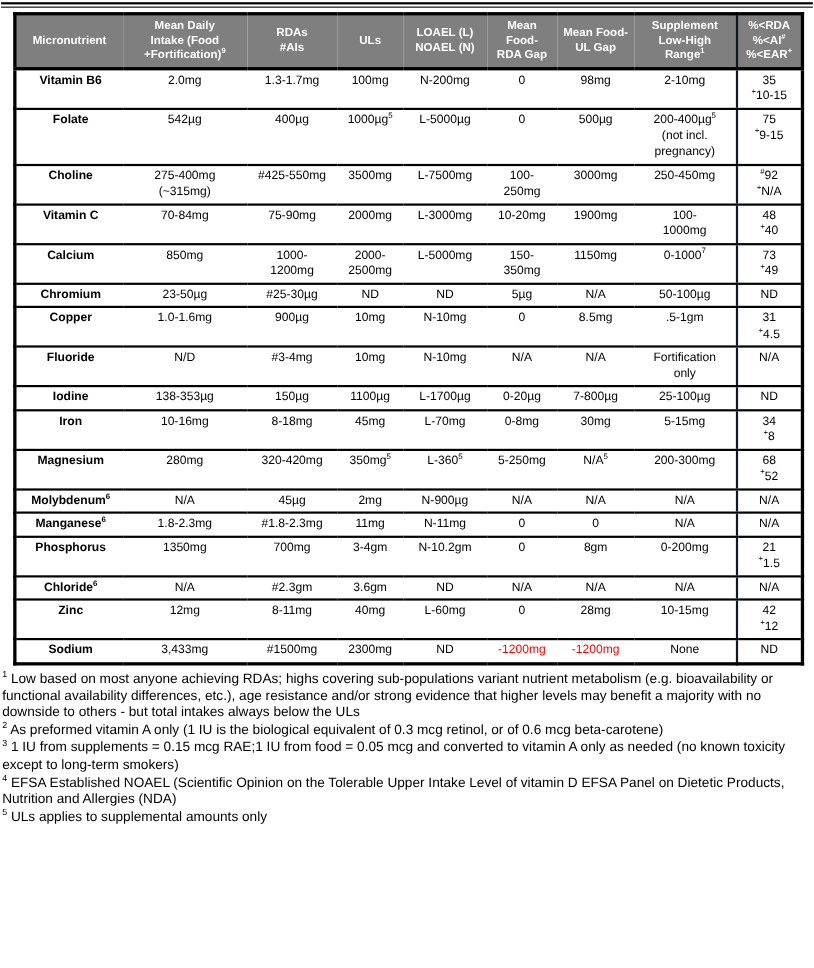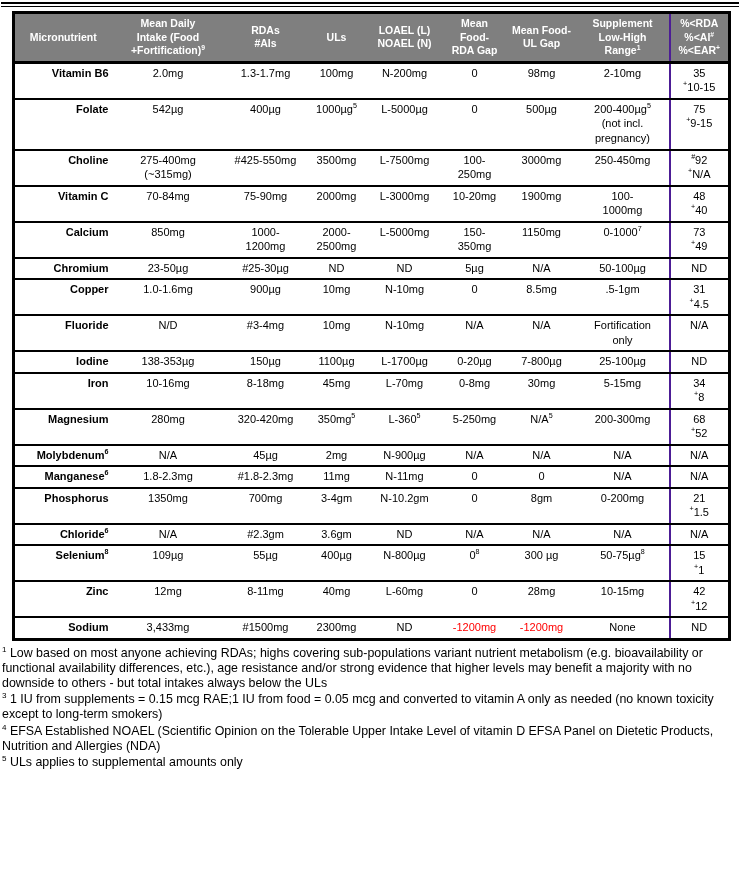--- a/index.html
+++ b/index.html
@@ -37,25 +37,25 @@
   tbody td {
     font-size: 11px;
     line-height: 1.32;
     text-align: center;
     vertical-align: top;
     padding: 2px 3px 3px 3px;
     border-bottom: 2px solid #000;
   }
   tbody tr:last-child td { border-bottom: none; }
   td.name-cell {
-    text-align: right;
+    text-align: center;
     font-weight: bold;
     padding-left: 5px;
   }
-  .last-col { border-left: 2px solid #4c1d95; }
+  .last-col { border-left: 2px solid #0f172a; }
   td.red { color: #ff0000; }
   sup { font-size: 0.65em; line-height: 0; vertical-align: super; }
   .footnotes {
     padding: 5px 4px 0 2px;
     font-size: 12.4px;
     line-height: 1.22;
   }
   .footnote { margin-bottom: 1px; }
 </style>
 </head>
@@ -248,31 +248,20 @@
         <td>N/A</td>
         <td>#2.3gm</td>
         <td>3.6gm</td>
         <td>ND</td>
         <td>N/A</td>
         <td>N/A</td>
         <td>N/A</td>
         <td class="last-col">N/A</td>
       </tr>
       <tr>
-        <td class="name-cell">Selenium<sup>8</sup></td>
-        <td>109µg</td>
-        <td>55µg</td>
-        <td>400µg</td>
-        <td>N-800µg</td>
-        <td>0<sup>8</sup></td>
-        <td>300 µg</td>
-        <td>50-75µg<sup>8</sup></td>
-        <td class="last-col">15<br><sup>+</sup>1</td>
-      </tr>
-      <tr>
         <td class="name-cell">Zinc</td>
         <td>12mg</td>
         <td>8-11mg</td>
         <td>40mg</td>
         <td>L-60mg</td>
         <td>0</td>
         <td>28mg</td>
         <td>10-15mg</td>
         <td class="last-col">42<br><sup>+</sup>12</td>
       </tr>
@@ -285,16 +274,17 @@
         <td class="red">-1200mg</td>
         <td class="red">-1200mg</td>
         <td>None</td>
         <td class="last-col">ND</td>
       </tr>
     </tbody>
 </table>
 
 <div class="footnotes" id="footnotes">
     <div class="footnote"><sup>1</sup> Low based on most anyone achieving RDAs; highs covering sub-populations variant nutrient metabolism (e.g. bioavailability or functional availability differences, etc.), age resistance and/or strong evidence that higher levels may benefit a majority with no downside to others - but total intakes always below the ULs</div>
+    <div class="footnote"><sup>2</sup> As preformed vitamin A only (1 IU is the biological equivalent of 0.3 mcg retinol, or of 0.6 mcg beta-carotene)</div>
     <div class="footnote"><sup>3</sup> 1 IU from supplements = 0.15 mcg RAE;1 IU from food = 0.05 mcg and converted to vitamin A only as needed (no known toxicity except to long-term smokers)</div>
     <div class="footnote"><sup>4</sup> EFSA Established NOAEL (Scientific Opinion on the Tolerable Upper Intake Level of vitamin D EFSA Panel on Dietetic Products, Nutrition and Allergies (NDA)</div>
     <div class="footnote"><sup>5</sup> ULs applies to supplemental amounts only</div>
   </div>
 
 </body></html>

